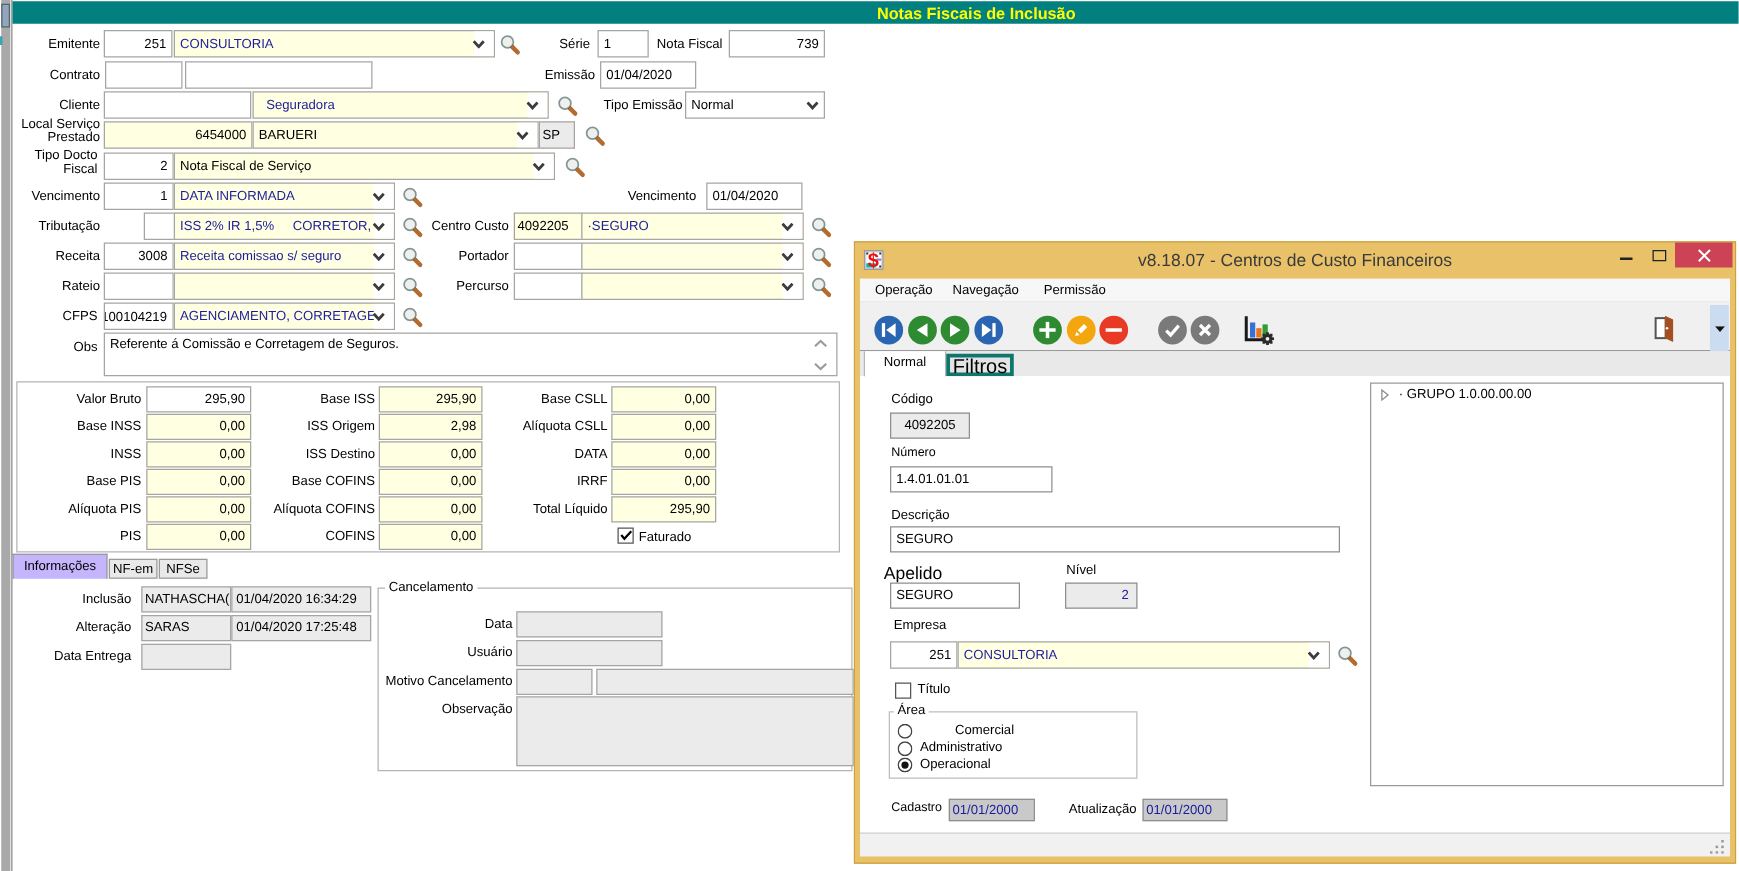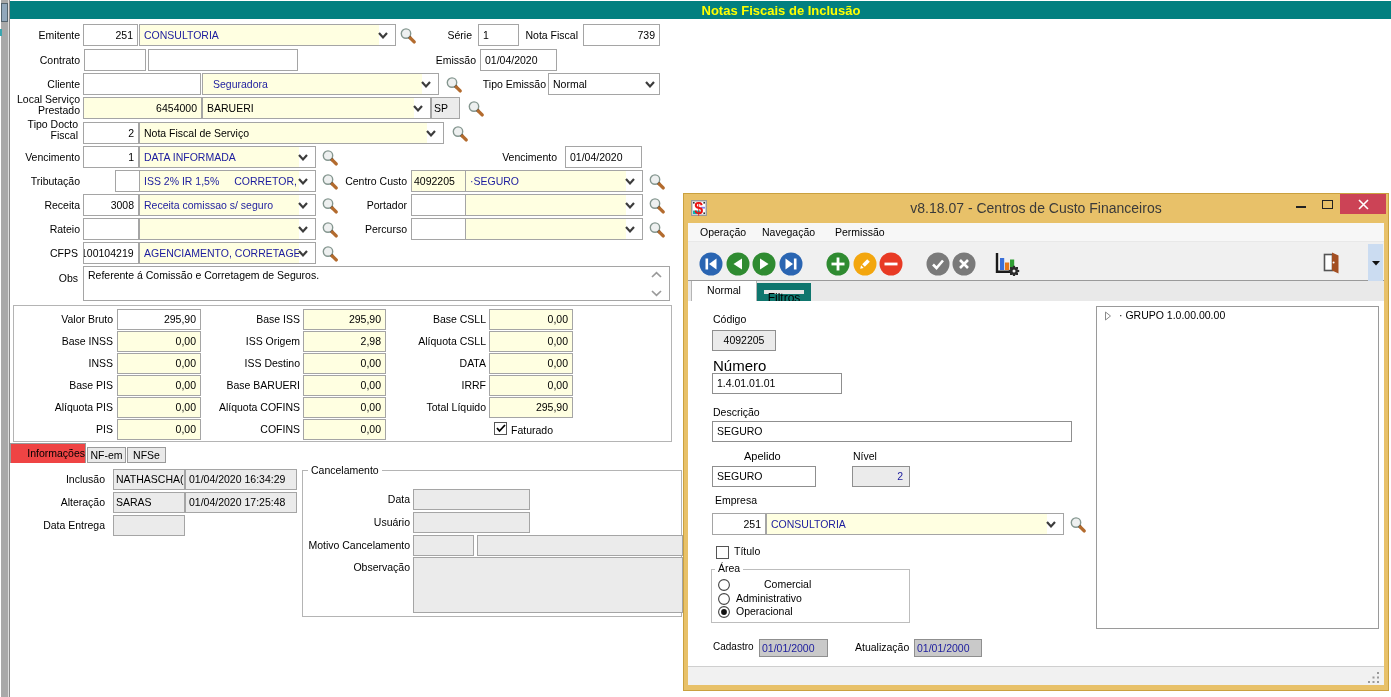--- a/index.html
+++ b/index.html
@@ -200,40 +200,40 @@
 <div class="lb " style="left:316px;top:335px;width:170px">Alíquota CSLL</div>
 <div class="in rt yel" style="left:489px;top:331px;width:84px;height:21px;line-height:19px;">0,00</div>
 <div class="lb " style="left:-57px;top:357px;width:170px">INSS</div>
 <div class="in rt yel" style="left:117px;top:353px;width:84px;height:21px;line-height:19px;">0,00</div>
 <div class="lb " style="left:130px;top:357px;width:170px">ISS Destino</div>
 <div class="in rt yel" style="left:303px;top:353px;width:83px;height:21px;line-height:19px;">0,00</div>
 <div class="lb " style="left:316px;top:357px;width:170px">DATA</div>
 <div class="in rt yel" style="left:489px;top:353px;width:84px;height:21px;line-height:19px;">0,00</div>
 <div class="lb " style="left:-57px;top:379px;width:170px">Base PIS</div>
 <div class="in rt yel" style="left:117px;top:375px;width:84px;height:21px;line-height:19px;">0,00</div>
-<div class="lb " style="left:130px;top:379px;width:170px">Base BARUERI</div>
+<div class="lb " style="left:130px;top:379px;width:170px">Base COFINS</div>
 <div class="in rt yel" style="left:303px;top:375px;width:83px;height:21px;line-height:19px;">0,00</div>
 <div class="lb " style="left:316px;top:379px;width:170px">IRRF</div>
 <div class="in rt yel" style="left:489px;top:375px;width:84px;height:21px;line-height:19px;">0,00</div>
 <div class="lb " style="left:-57px;top:401px;width:170px">Alíquota PIS</div>
 <div class="in rt yel" style="left:117px;top:397px;width:84px;height:21px;line-height:19px;">0,00</div>
 <div class="lb " style="left:130px;top:401px;width:170px">Alíquota COFINS</div>
 <div class="in rt yel" style="left:303px;top:397px;width:83px;height:21px;line-height:19px;">0,00</div>
 <div class="lb " style="left:316px;top:401px;width:170px">Total Líquido</div>
 <div class="in rt yel" style="left:489px;top:397px;width:84px;height:21px;line-height:19px;">295,90</div>
 <div class="lb " style="left:-57px;top:423px;width:170px">PIS</div>
 <div class="in rt yel" style="left:117px;top:419px;width:84px;height:21px;line-height:19px;">0,00</div>
 <div class="lb " style="left:130px;top:423px;width:170px">COFINS</div>
 <div class="in rt yel" style="left:303px;top:419px;width:83px;height:21px;line-height:19px;">0,00</div>
 <div class="cb" style="left:494px;top:422px"></div>
 <svg class="ab" style="left:496px;top:424px" width="10" height="9" viewBox="0 0 10 9">
     <polyline points="1,4 3.5,7 9,1" fill="none" stroke="#000" stroke-width="1.8"></polyline>
   </svg>
 <div class="ab lbL" style="left:511px;top:424px;font-size:10.5px">Faturado</div>
-<div class="ab" style="left:10px;top:443px;width:76px;height:20px;background:#ef4444;border:1px solid #9a9a9a;border-bottom:none;font-size:10.5px;text-align:right;line-height:19px;z-index:2">Informações</div>
+<div class="ab" style="left:10px;top:443px;width:76px;height:20px;background:#c4b5fd;border:1px solid #9a9a9a;border-bottom:none;font-size:10.5px;text-align:center;line-height:19px;z-index:2">Informações</div>
 <div class="ab" style="left:87px;top:447px;width:39px;height:16px;background:#e9e9e9;border:1px solid #9a9a9a;font-size:10.5px;text-align:center;line-height:14px">NF-em</div>
 <div class="ab" style="left:127px;top:447px;width:39px;height:16px;background:#e9e9e9;border:1px solid #9a9a9a;font-size:10.5px;text-align:center;line-height:14px">NFSe</div>
 <div class="lb " style="left:-65px;top:473px;width:170px">Inclusão</div>
 <div class="in ro" style="left:113px;top:469px;width:72px;height:21px;line-height:19px;padding:0 2px;">NATHASCHA(</div>
 <div class="in ro" style="left:185px;top:469px;width:112px;height:21px;line-height:19px;padding:0 3px;">01/04/2020 16:34:29</div>
 <div class="lb " style="left:-65px;top:496px;width:170px">Alteração</div>
 <div class="in ro" style="left:113px;top:492px;width:72px;height:21px;line-height:19px;padding:0 2px;">SARAS</div>
 <div class="in ro" style="left:185px;top:492px;width:112px;height:21px;line-height:19px;padding:0 3px;">01/04/2020 17:25:48</div>
 <div class="lb " style="left:-65px;top:519px;width:170px">Data Entrega</div>
 <div class="in ro" style="left:113px;top:515px;width:72px;height:21px;line-height:19px;"></div>
@@ -334,29 +334,29 @@
 <rect x="1.5" y="3.5" width="8" height="16" fill="#fff" stroke="#555" stroke-width="1.6"></rect>
 <polygon points="9,1.5 15.5,4.5 15.5,22.5 9,19.5" fill="#a34f22"></polygon>
 <circle cx="10.6" cy="11.5" r="1" fill="#fff"></circle>
 </svg>
 <div class="ab" style="left:1368px;top:244px;width:15px;height:37px;background:#cbdcf1"></div>
 <svg class="ab" style="left:1372px;top:261px" width="8" height="5" viewBox="0 0 8 5">
     <polygon points="0,0 8,0 4,4.6" fill="#111"></polygon>
   </svg>
 <div class="ab" style="left:688px;top:281px;width:696px;height:20px;background:#e9e9e9"></div>
 <div class="ab" style="left:691px;top:281px;width:66px;height:21px;background:#fff;border-left:1px solid #b5b5b5;border-right:1px solid #b5b5b5;font-size:10.5px;text-align:center;line-height:19px">Normal</div>
-<div class="ab" style="left:757px;top:283px;width:54px;height:18px;background:#e4e4e4;border:7px solid #0f766e;font-size:12px;text-align:center;line-height:16px">Filtros</div>
+<div class="ab" style="left:757px;top:283px;width:54px;height:18px;background:#e4e4e4;border:3px solid #0f766e;font-size:16px;text-align:center;line-height:16px">Filtros</div>
 <div class="ab" style="left:688px;top:301px;width:696px;height:365px;background:#fff"></div>
 <div class="ab lbL" style="left:713px;top:313px;font-size:10.5px">Código</div>
 <div class="in ro" style="left:712px;top:330px;width:64px;height:21px;line-height:19px;text-align:center;border-color:#8f8f8f;">4092205</div>
-<div class="ab lbL" style="left:713px;top:357px;font-size:15px">Número</div>
+<div class="ab lbL" style="left:713px;top:357px;font-size:10px">Número</div>
 <div class="in " style="left:712px;top:373px;width:130px;height:21px;line-height:19px;border-color:#8f8f8f;">1.4.01.01.01</div>
 <div class="ab lbL" style="left:713px;top:406px;font-size:10.5px">Descrição</div>
 <div class="in " style="left:712px;top:421px;width:360px;height:21px;line-height:19px;border-color:#8f8f8f;">SEGURO</div>
-<div class="ab lbL" style="left:744px;top:450px;font-size:11px">Apelido</div>
+<div class="ab lbL" style="left:707px;top:450px;font-size:14px">Apelido</div>
 <div class="in " style="left:712px;top:466px;width:104px;height:21px;line-height:19px;border-color:#8f8f8f;">SEGURO</div>
 <div class="ab lbL" style="left:853px;top:450px;font-size:10.5px">Nível</div>
 <div class="in ro rt blu" style="left:852px;top:466px;width:58px;height:21px;line-height:19px;padding:0 6px;border-color:#8f8f8f;">2</div>
 <div class="ab lbL" style="left:715px;top:494px;font-size:10.5px">Empresa</div>
 <div class="in rt" style="left:712px;top:513px;width:54px;height:22px;line-height:20px;">251</div>
 <div class="in yel blu" style="left:766px;top:513px;width:298px;height:22px;line-height:20px;">CONSULTORIA<i style="position:absolute;right:0;top:0;width:16px;height:100%;background:#fff"></i></div>
 <svg class="ab" style="left:1046px;top:521px" width="10" height="7" viewBox="0 0 10 7">
     <polyline points="1,1 5,5.4 9,1" fill="none" stroke="#3c3c3c" stroke-width="2.2"></polyline>
   </svg>
 <svg class="ab" style="left:1068px;top:516px" width="19" height="18" viewBox="0 0 19 18">

